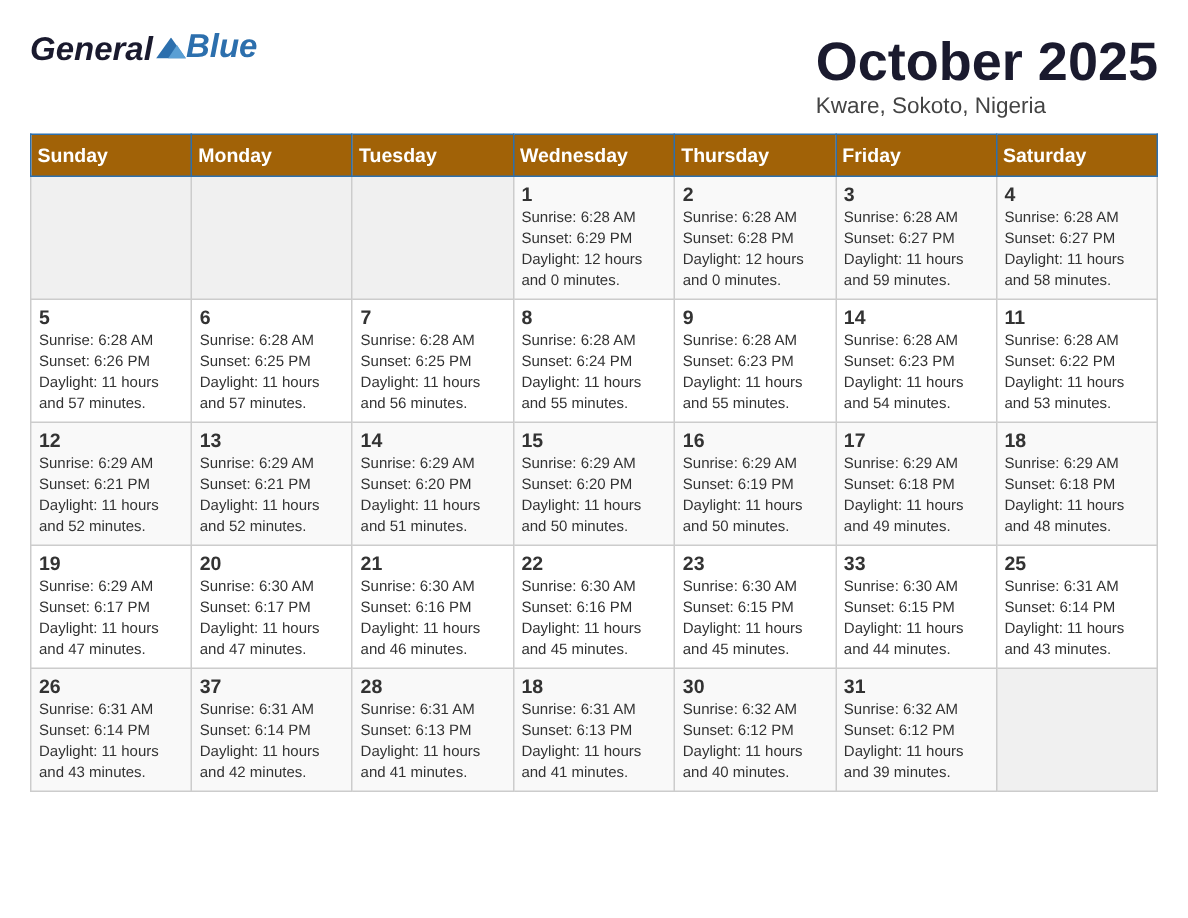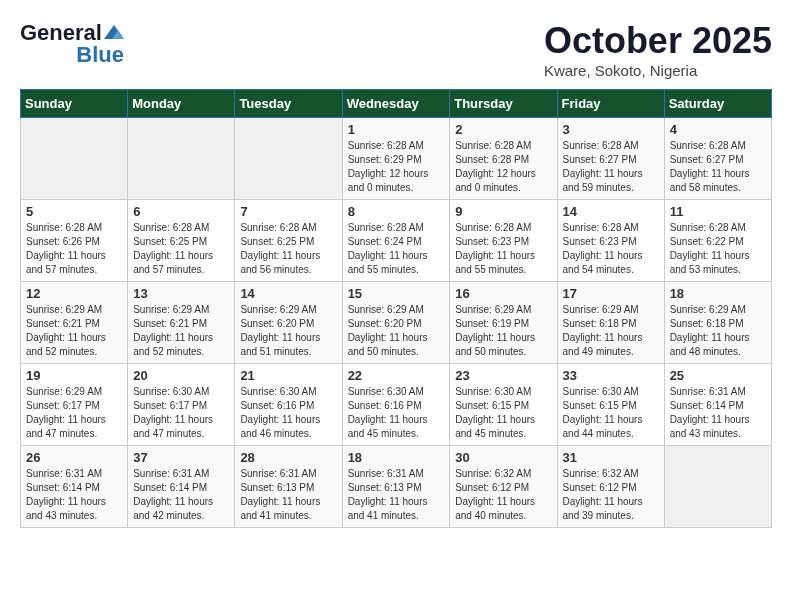--- a/index.html
+++ b/index.html
@@ -11,22 +11,23 @@
       padding: 20px;
     }
     .header {
       display: flex;
       justify-content: space-between;
       align-items: flex-start;
       margin-bottom: 10px;
     }
     .logo {
       display: flex;
-      flex-direction: column;
-      align-items: flex-end;
+      flex-direction: row;
+      align-items: center;
+      font-style: italic;
     }
     .logo-top-row {
       display: flex;
       align-items: center;
     }
     .title-block {
     }
     .month-title {
       font-size: 36px;
       font-weight: bold;
@@ -34,21 +35,21 @@
     }
     .subtitle {
       font-size: 15px;
       color: #444;
     }
     .calendar {
       width: 100%;
       border-collapse: collapse;
     }
     .calendar thead th {
-      background-color: #14532d;
+      background-color: #a16207;
       color: #fff;
       font-size: 13px;
       font-weight: bold;
       padding: 6px 4px;
       text-align: left;
       border: 1px solid #2c6fad;
     }
     .calendar tbody td {
       vertical-align: top;
       border: 1px solid #ccc;

